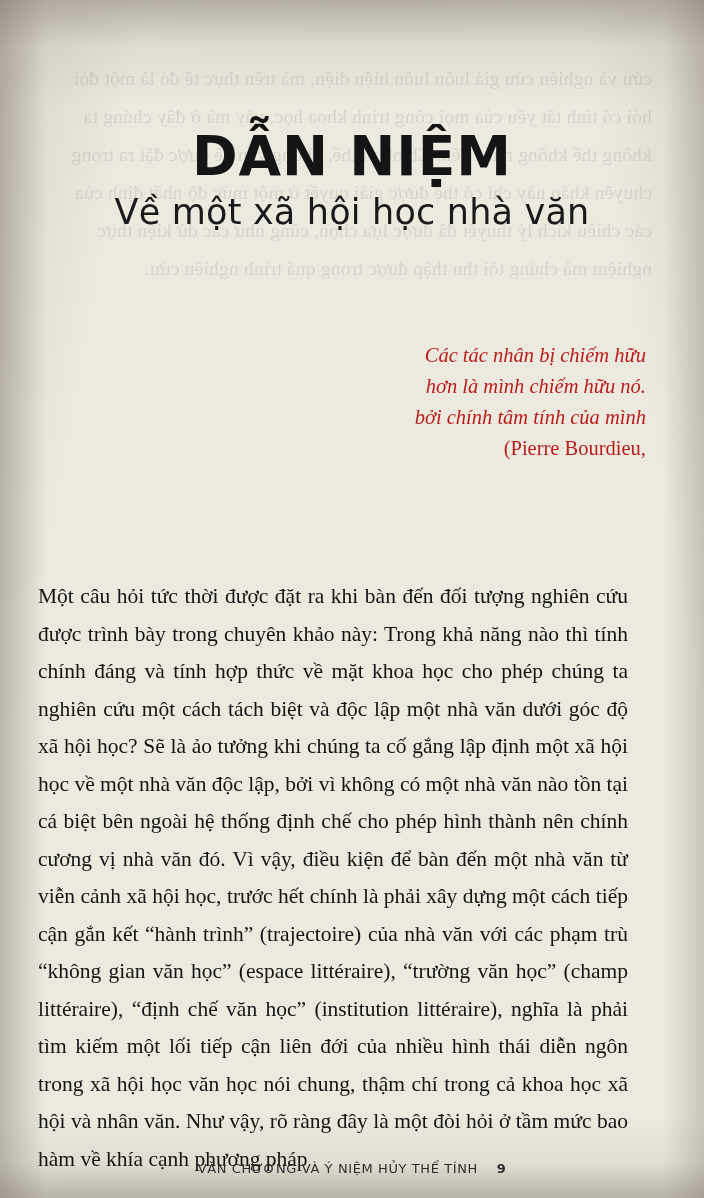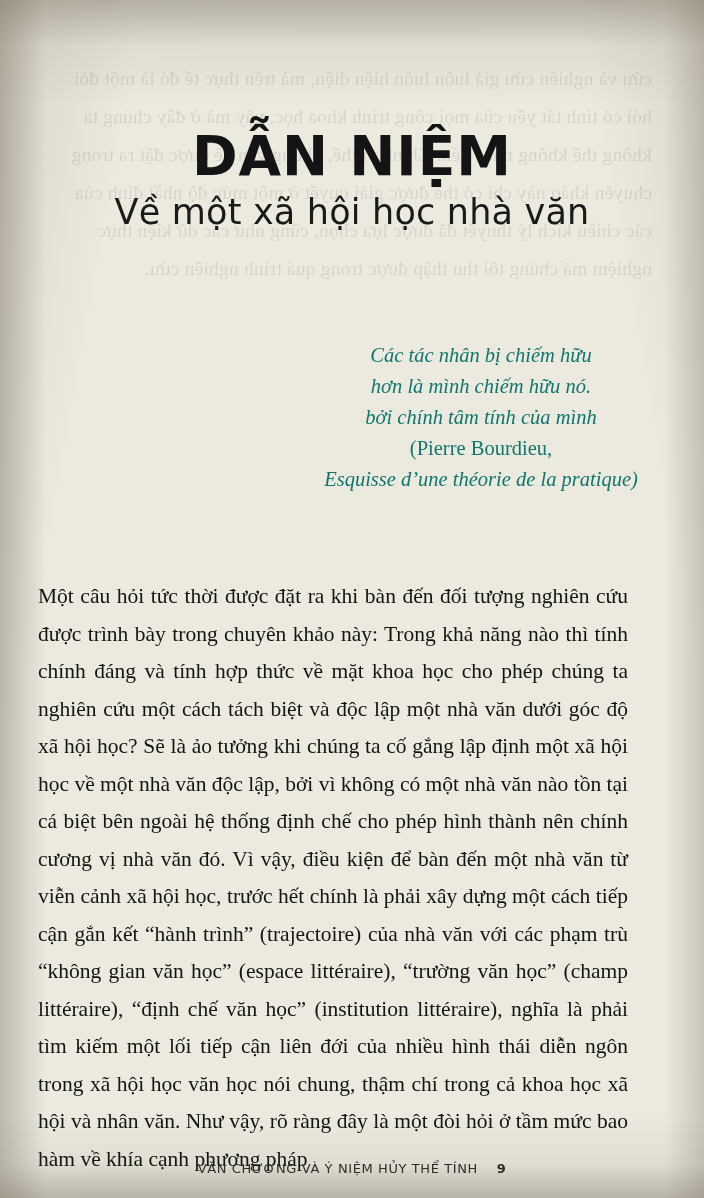--- a/index.html
+++ b/index.html
@@ -72,25 +72,25 @@
     letter-spacing: 0.2px;
     line-height: 1.15;
     color: #1a1a1a;
     margin: 8px 0 0 0;
   }
   .epigraph {
     position: absolute;
     right: 58px;
     top: 340px;
     width: 330px;
-    text-align: center;
+    text-align: right;
     font-style: italic;
     font-size: 20.5px;
     line-height: 31px;
-    color: #0f766e;
+    color: #b91c1c;
   }
   .epigraph .src {
     font-style: normal;
     font-family: Liberation Serif, serif;
   }
   .epigraph .src-italic {
     font-style: italic;
   }
   .body-text {
     position: absolute;
@@ -164,21 +164,20 @@
     <div class="heading-block">
       <h1 class="title-main">DẪN NIỆM</h1>
       <h2 class="title-sub">Về một xã hội học nhà văn</h2>
     </div>
 
     <div class="epigraph">
       <div>Các tác nhân bị chiếm hữu</div>
       <div>hơn là mình chiếm hữu nó.</div>
       <div>bởi chính tâm tính của mình</div>
       <div class="src">(Pierre Bourdieu,</div>
-      <div class="src-italic">Esquisse d’une théorie de la pratique)</div>
     </div>
 
     <div class="body-text">Một câu hỏi tức thời được đặt ra khi bàn đến đối tượng nghiên cứu được trình bày trong chuyên khảo này: Trong khả năng nào thì tính chính đáng và tính hợp thức về mặt khoa học cho phép chúng ta nghiên cứu một cách tách biệt và độc lập một nhà văn dưới góc độ xã hội học? Sẽ là ảo tưởng khi chúng ta cố gắng lập định một xã hội học về một nhà văn độc lập, bởi vì không có một nhà văn nào tồn tại cá biệt bên ngoài hệ thống định chế cho phép hình thành nên chính cương vị nhà văn đó. Vì vậy, điều kiện để bàn đến một nhà văn từ viễn cảnh xã hội học, trước hết chính là phải xây dựng một cách tiếp cận gắn kết “hành trình” (trajectoire) của nhà văn với các phạm trù “không gian văn học” (espace littéraire), “trường văn học” (champ littéraire), “định chế văn học” (institution littéraire), nghĩa là phải tìm kiếm một lối tiếp cận liên đới của nhiều hình thái diễn ngôn trong xã hội học văn học nói chung, thậm chí trong cả khoa học xã hội và nhân văn. Như vậy, rõ ràng đây là một đòi hỏi ở tầm mức bao hàm về khía cạnh phương pháp</div>
 
     <div class="footer">
       <span class="running-title">VĂN CHƯƠNG VÀ Ý NIỆM HỦY THỂ TÍNH</span>
       <span class="page-number">9</span>
     </div>
   </div>
 

